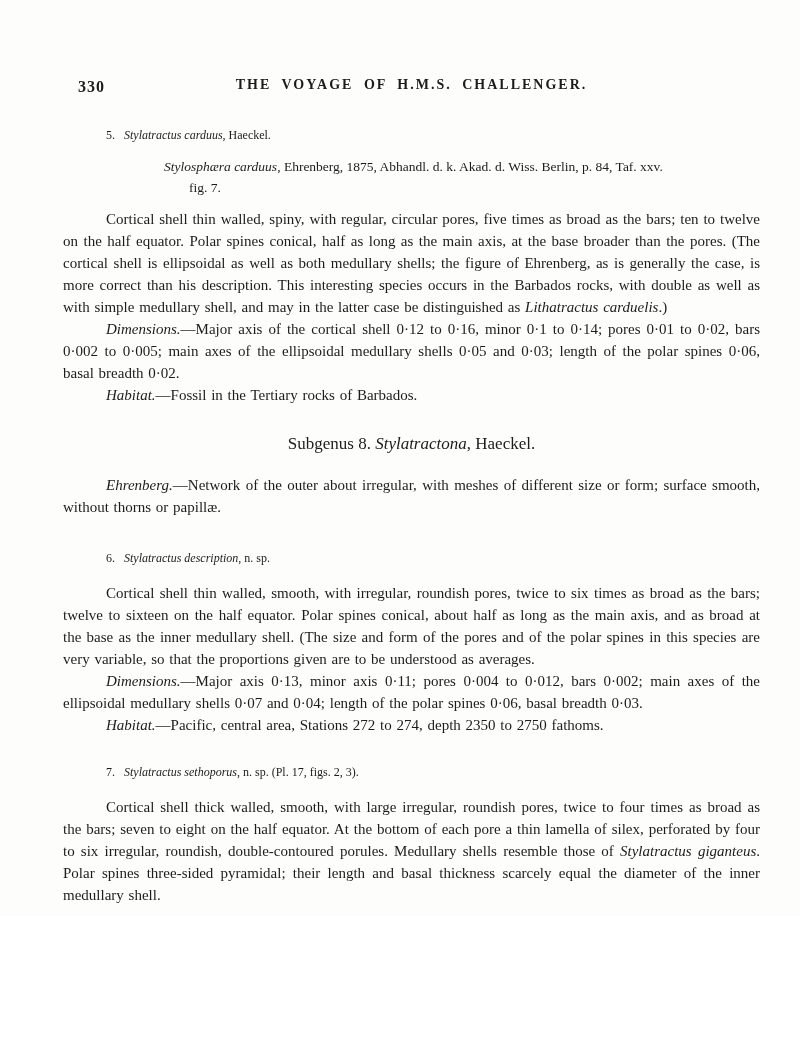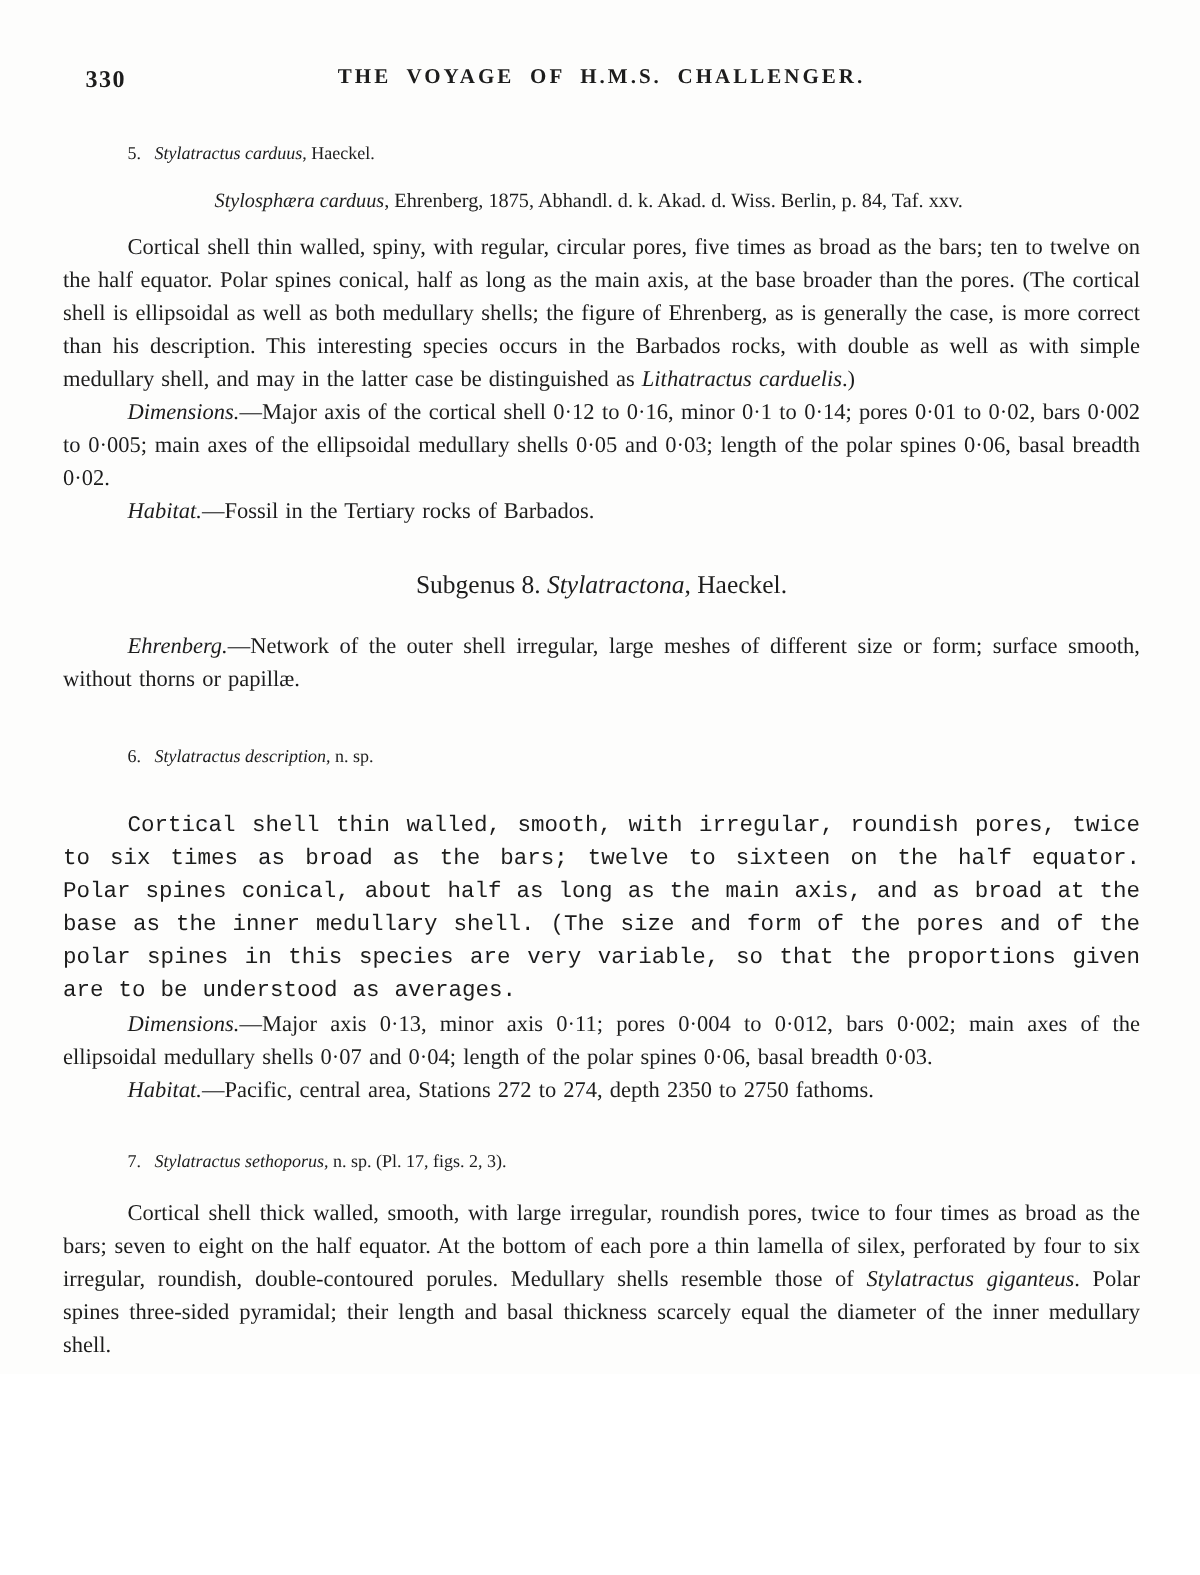--- a/index.html
+++ b/index.html
@@ -2,38 +2,38 @@
 <html><head>
 <meta charset="utf-8">
 <style>
   html, body { margin: 0; padding: 0; }
   body { background: #ffffff; }
   .page {
     position: relative;
     width: 800px;
     height: 916px;
     box-sizing: border-box;
-    padding: 44px 40px 0 42px;
+    padding: 44px 40px 0 63px;
     background: #fdfdfc;
     color: #1c1c1c;
     font-family: "Liberation Serif", "DejaVu Serif", serif;
     overflow: hidden;
   }
   .it { font-style: italic; }
   .b  { font-weight: normal; }
 
   .header { position: relative; height: 20px; }
   .pagenum {
     position: absolute; left: 15px; top: 1px;
     font-weight: bold; font-size: 16px; letter-spacing: 1px;
   }
   .runhead {
     display: block; text-align: center;
     font-weight: bold; font-size: 14px;
-    letter-spacing: 2px; word-spacing: 5px;
+    letter-spacing: 2px; word-spacing: 5px; margin-top: 33px;
   }
 
   .species-heading {
     font-size: 12px; font-weight: normal;
     margin: 0; padding-left: 43px; line-height: 24px;
   }
   .hnum { margin-right: 9px; }
   #h5 { margin-top: 26px; }
   #h6 { margin-top: 28px; }
   #h7 { margin-top: 24px; }
@@ -43,21 +43,21 @@
     margin: 9px 0 0 101px;
   }
   .cite2 { margin-left: 25px; }
 
   p.body {
     font-size: 15px; line-height: 22px;
     margin: 0; text-align: justify;
     text-indent: 43px; word-spacing: 1px;
   }
   #p5 { margin-top: 10px; }
-  #p6 { margin-top: 24px; font-family: Liberation Mono, monospace; }
+  #p6 { margin-top: 12px; }
   #p7 { margin-top: 12px; }
   #def { margin-top: 18px; }
 
   .subgenus {
     text-align: center; font-size: 17px; font-weight: normal;
     margin: 26px 0 0 0; line-height: 24px;
   }
 
   .scanbar {
     position: absolute; left: 30px; top: 1043px;
@@ -72,31 +72,32 @@
 
   <div class="header">
     <span class="pagenum">330</span>
     <span class="runhead">THE VOYAGE OF H.M.S. CHALLENGER.</span>
   </div>
 
   <h2 class="species-heading" id="h5"><span class="hnum">5.</span><span class="it">Stylatractus carduus</span><span>, Haeckel.</span></h2>
 
   <div class="citation">
     <div><span class="it">Stylosphæra carduus</span><span>, Ehrenberg, 1875, Abhandl. d. k. Akad. d. Wiss. Berlin, p. 84, Taf. xxv.</span></div>
+    <div class="cite2">fig. 7.</div>
   </div>
 
   <p class="body" id="p5"><span>Cortical shell thin walled, spiny, with regular, circular pores, five times as broad as the bars; ten to twelve on the half equator.  Polar spines conical, half as long as the main axis, at the base broader than the pores.  (The cortical shell is ellipsoidal as well as both medullary shells; the figure of Ehrenberg, as is generally the case, is more correct than his description.  This interesting species occurs in the Barbados rocks, with double as well as with simple medullary shell, and may in the latter case be distinguished as </span><span class="it">Lithatractus carduelis</span><span>.)</span></p>
 
   <p class="body"><span class="it">Dimensions.</span><span>—Major axis of the cortical shell 0·12 to 0·16, minor 0·1 to 0·14; pores 0·01 to 0·02, bars 0·002 to 0·005; main axes of the ellipsoidal medullary shells 0·05 and 0·03; length of the polar spines 0·06, basal breadth 0·02.</span></p>
 
   <p class="body"><span class="it">Habitat.</span><span>—Fossil in the Tertiary rocks of Barbados.</span></p>
 
   <h2 class="subgenus"><span>Subgenus 8.</span> <span class="it">Stylatractona</span><span>, Haeckel.</span></h2>
 
-  <p class="body" id="def"><span class="it">Ehrenberg.</span><span>—Network of the outer shell irregular, large meshes of different size or form; surface smooth, without thorns or papillæ.</span></p>
+  <p class="body" id="def"><span class="it">Ehrenberg.</span><span>—Network of the outer about irregular, with meshes of different size or form; surface smooth, without thorns or papillæ.</span></p>
 
   <h2 class="species-heading" id="h6"><span class="hnum">6.</span><span class="it">Stylatractus description</span><span>, n. sp.</span></h2>
 
   <p class="body" id="p6">Cortical shell thin walled, smooth, with irregular, roundish pores, twice to six times as broad as the bars; twelve to sixteen on the half equator.  Polar spines conical, about half as long as the main axis, and as broad at the base as the inner medullary shell.  (The size and form of the pores and of the polar spines in this species are very variable, so that the proportions given are to be understood as averages.</p>
 
   <p class="body"><span class="it">Dimensions.</span><span>—Major axis 0·13, minor axis 0·11; pores 0·004 to 0·012, bars 0·002; main axes of the ellipsoidal medullary shells 0·07 and 0·04; length of the polar spines 0·06, basal breadth 0·03.</span></p>
 
   <p class="body"><span class="it">Habitat.</span><span>—Pacific, central area, Stations 272 to 274, depth 2350 to 2750 fathoms.</span></p>
 
   <h2 class="species-heading" id="h7"><span class="hnum">7.</span><span class="it">Stylatractus sethoporus</span><span>, n. sp. (Pl. </span><span class="b">17</span><span>, figs. 2, 3).</span></h2>

